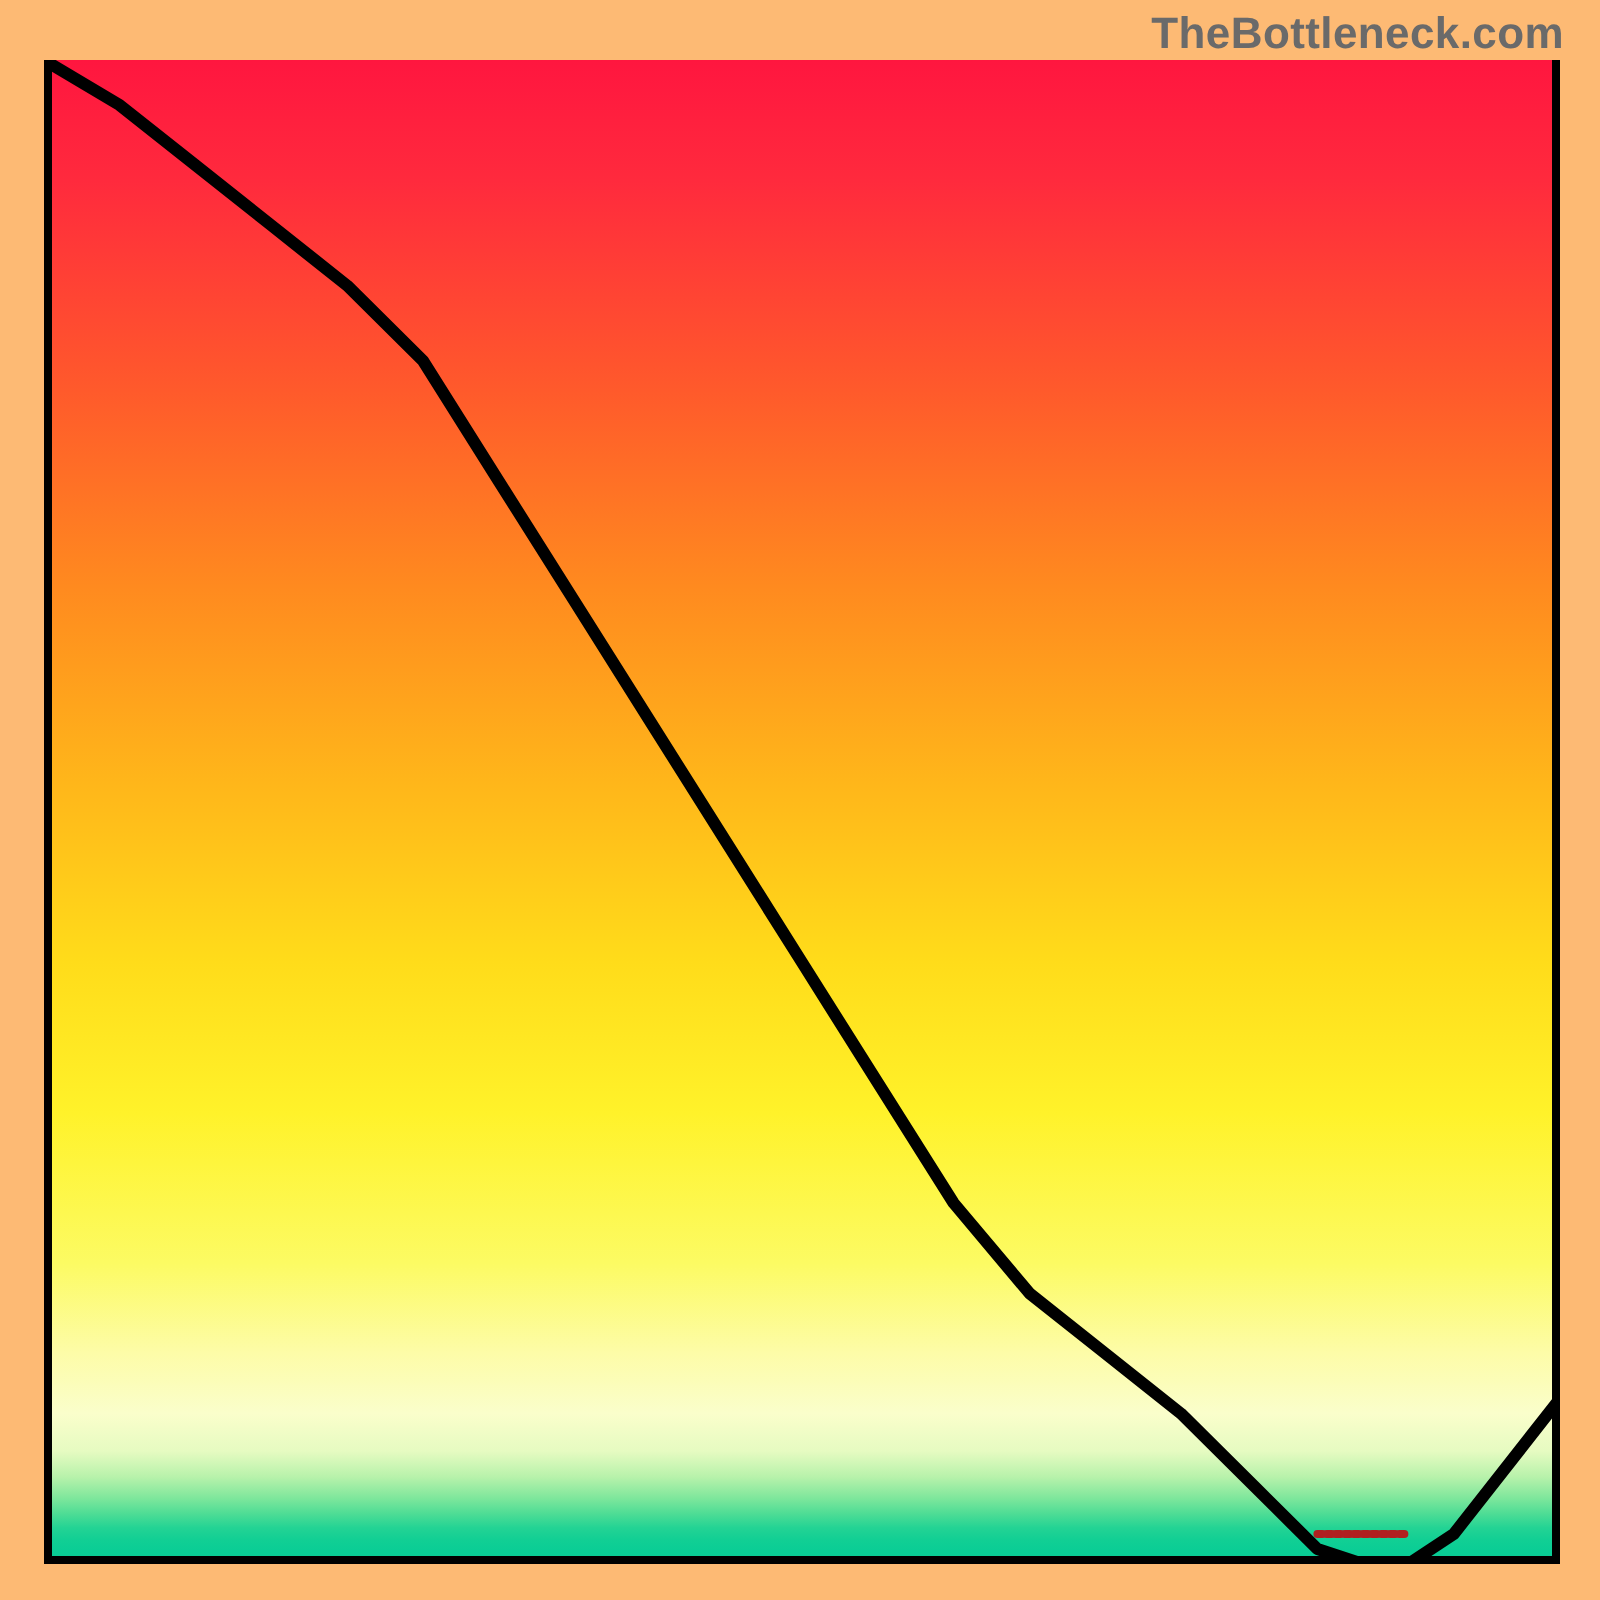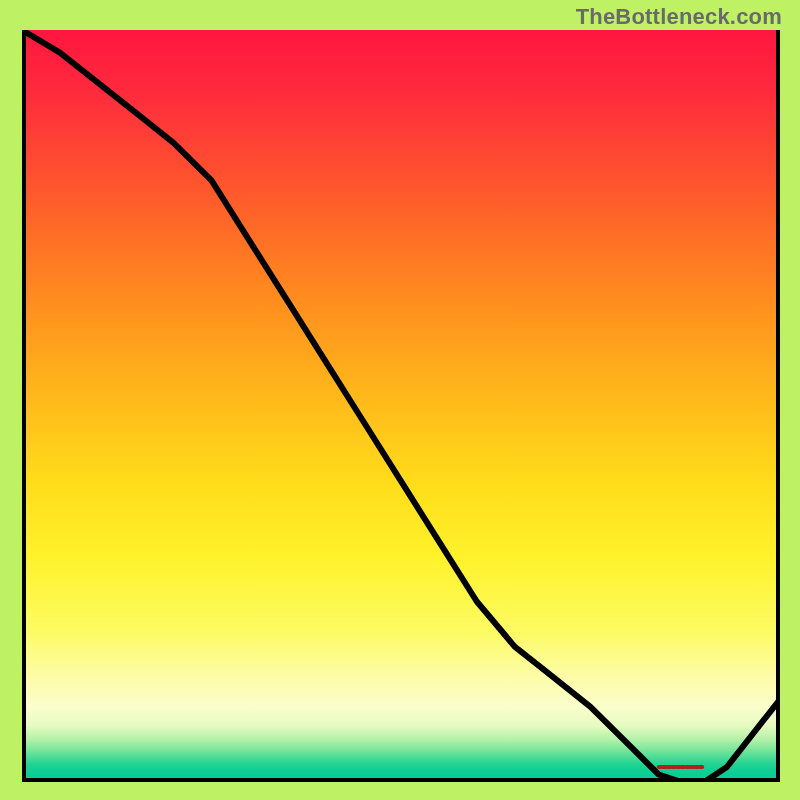--- a/index.html
+++ b/index.html
@@ -1,21 +1,21 @@
 <!DOCTYPE html>
 <html><head>
 <meta charset="utf-8">
 <style>
   * { margin: 0; padding: 0; box-sizing: border-box; }
   html, body { width: 800px; height: 800px; background: #000; overflow: hidden; }
   .stage {
     position: relative;
     width: 800px;
     height: 800px;
-    background: #bef264;
+    background: #fdba74;
   }
   .watermark {
     position: absolute;
     top: 4px;
     right: 18px;
     font-family: Arial, Helvetica, sans-serif;
     font-size: 22px;
     font-weight: 600;
     color: #6a6a6a;
     letter-spacing: 0.2px;

